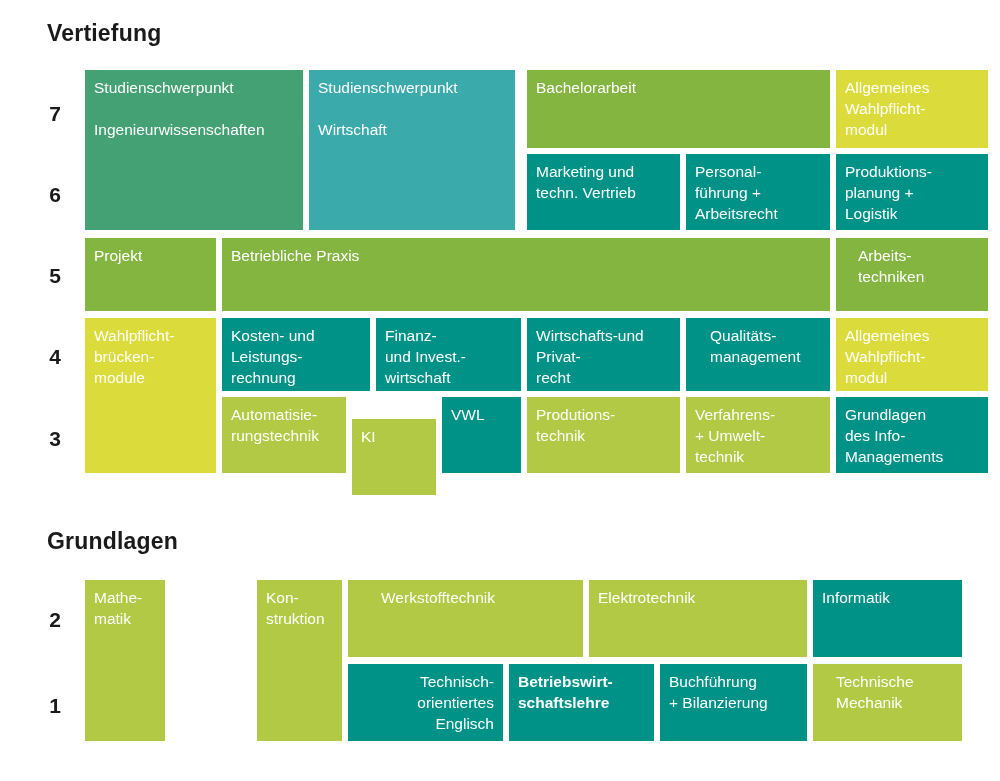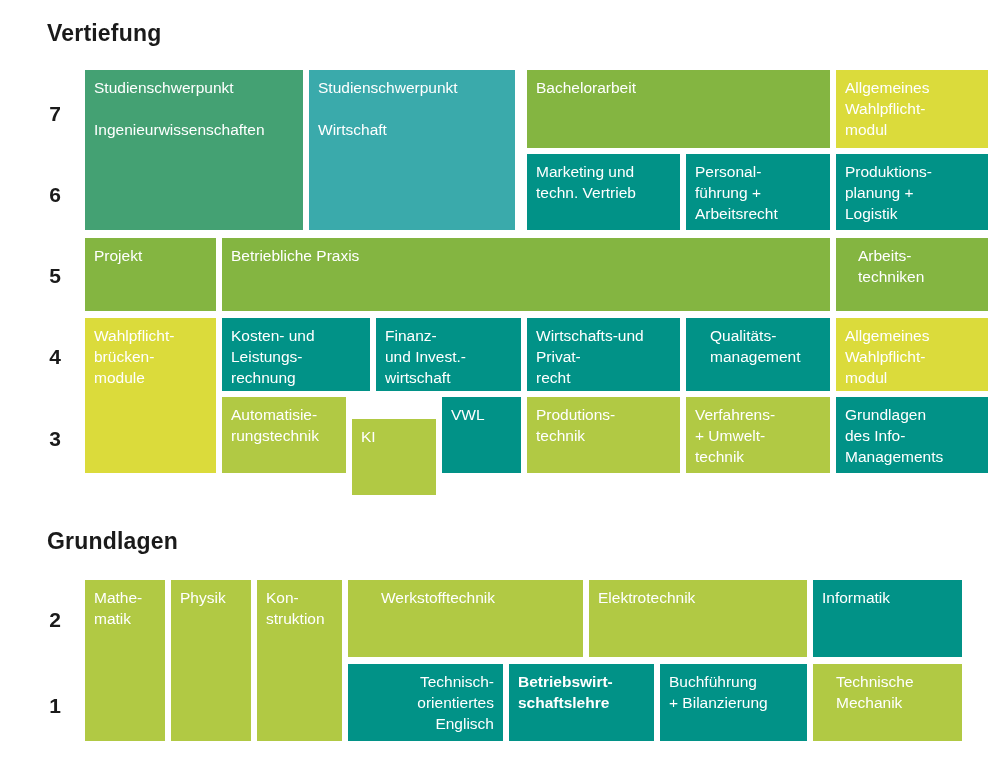--- a/index.html
+++ b/index.html
@@ -119,21 +119,20 @@
     <div class="box c-limegreen" style="left: 527px; top: 397px; width: 153px; height: 76px;">Produtions-
 technik</div>
     <div class="box c-limegreen" style="left: 686px; top: 397px; width: 144px; height: 76px;">Verfahrens-
 + Umwelt-
 technik</div>
     <div class="box c-darkteal" style="left: 836px; top: 397px; width: 152px; height: 76px;">Grundlagen
 des Info-
 Managements</div>
     <div class="box c-limegreen" style="left: 85px; top: 580px; width: 80px; height: 161px;">Mathe-
 matik</div>
-    <div class="box c-limegreen" style="left: 171px; top: 580px; width: 80px; height: 161px;">Physik</div>
     <div class="box c-limegreen" style="left: 257px; top: 580px; width: 85px; height: 161px;">Kon-
 struktion</div>
     <div class="box c-limegreen" style="left: 348px; top: 580px; width: 235px; height: 77px; padding-left: 33px;">Werkstofftechnik</div>
     <div class="box c-limegreen" style="left: 589px; top: 580px; width: 218px; height: 77px;">Elektrotechnik</div>
     <div class="box c-darkteal" style="left: 813px; top: 580px; width: 149px; height: 77px;">Informatik</div>
     <div class="box c-darkteal" style="left: 348px; top: 664px; width: 155px; height: 77px; text-align: right;">Technisch-
 orientiertes
 Englisch</div>
     <div class="box c-darkteal" style="left: 509px; top: 664px; width: 145px; height: 77px; font-weight: bold;">Betriebswirt-
 schaftslehre</div>

